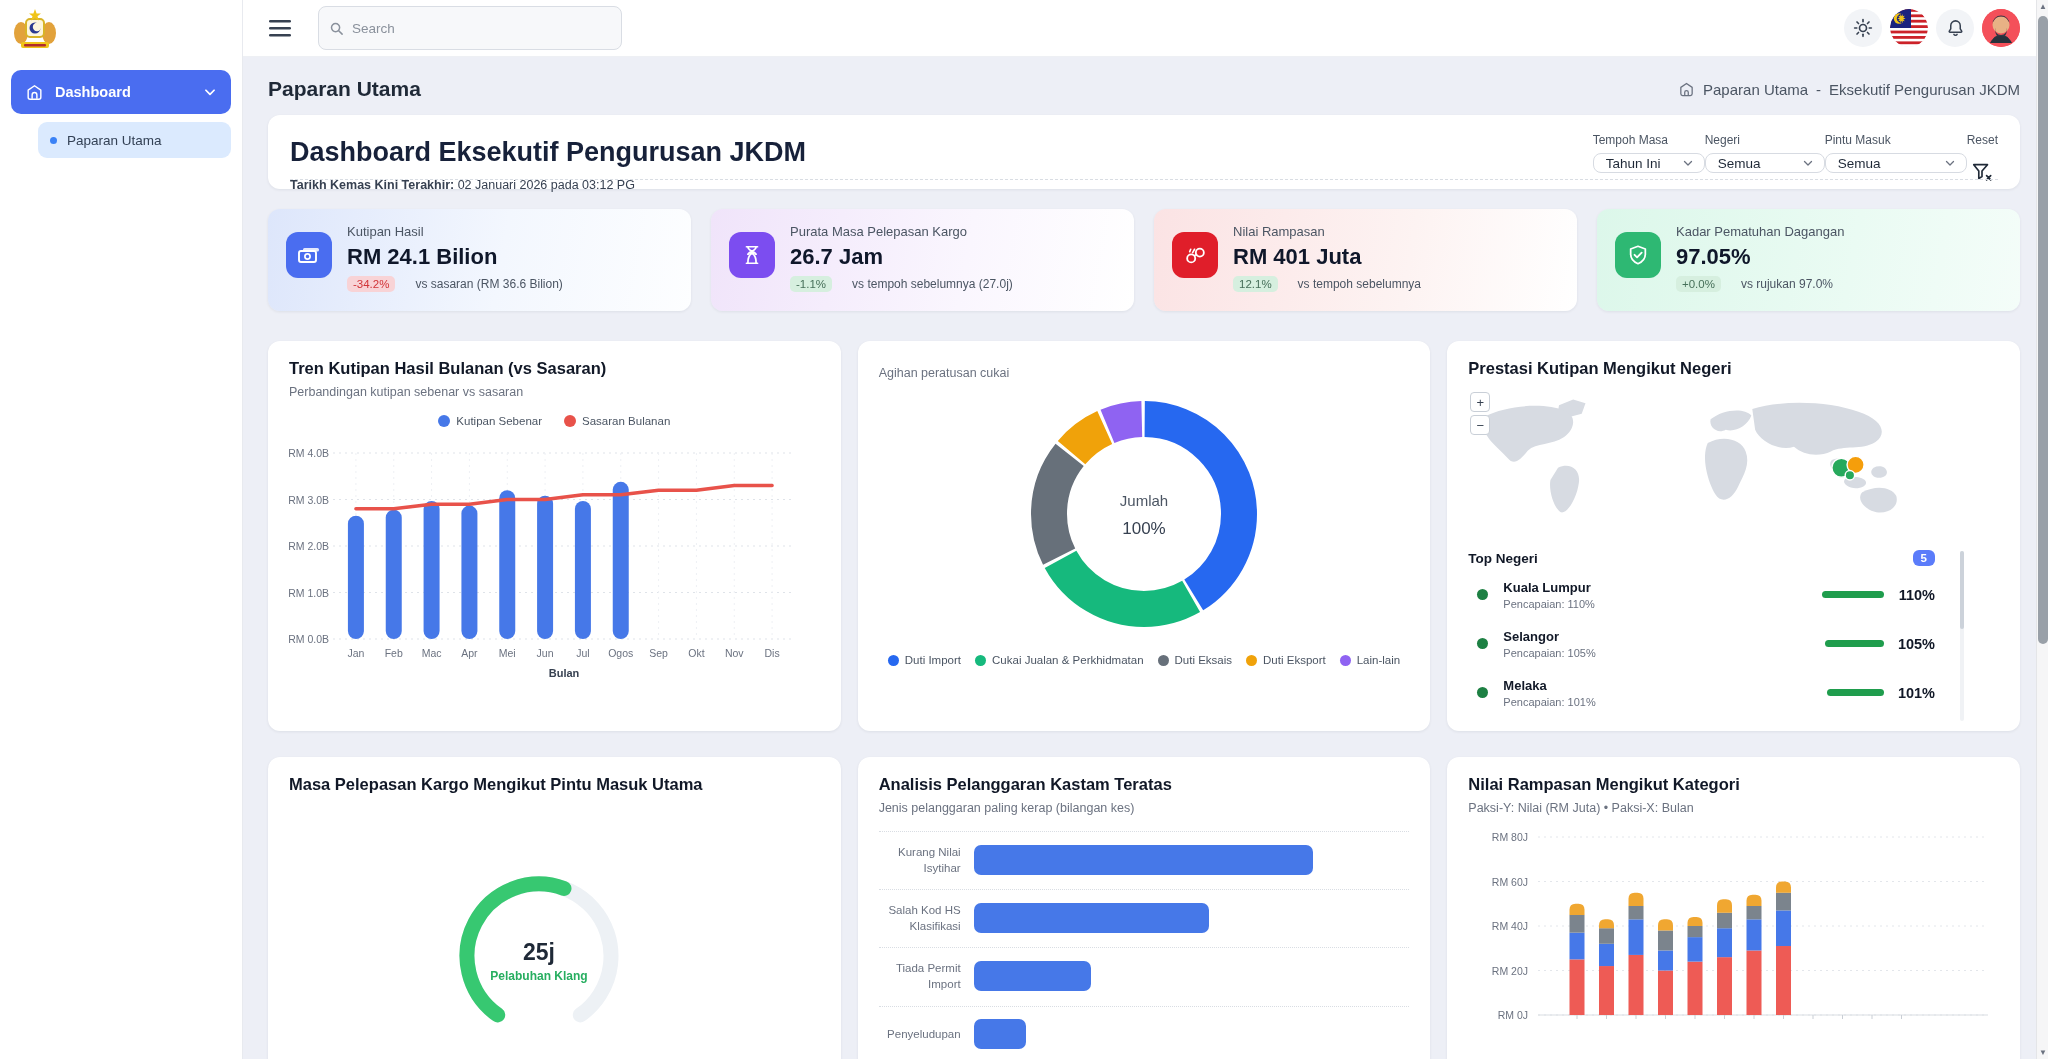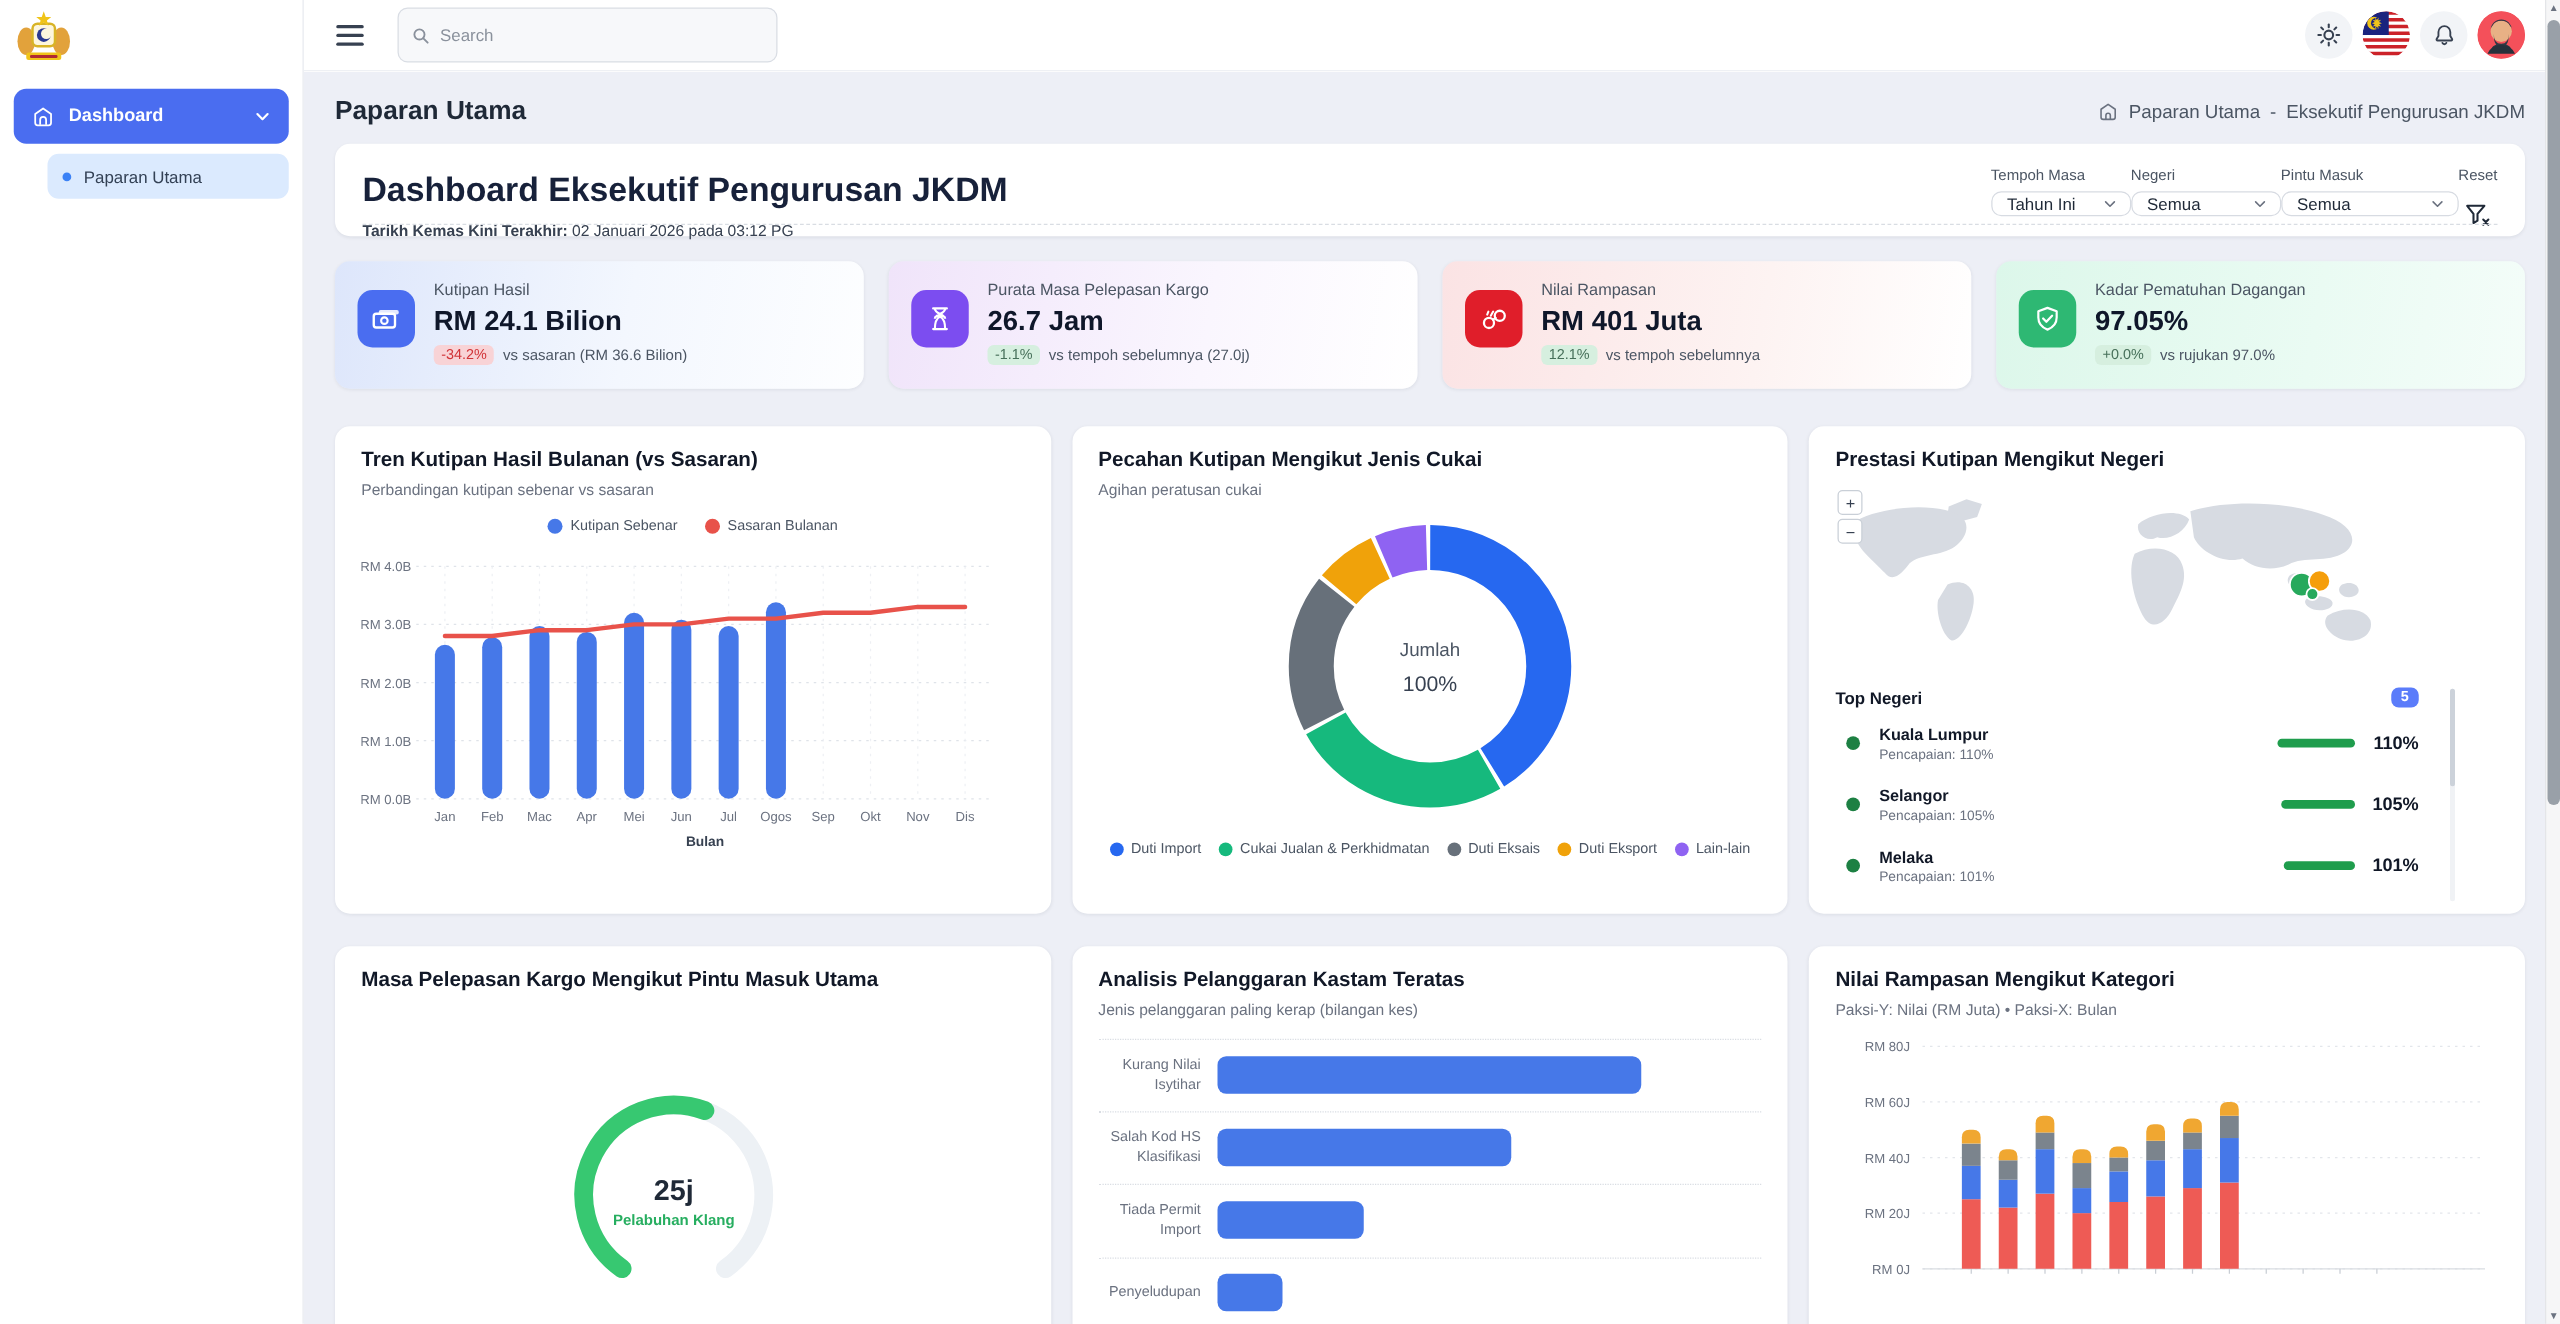--- a/index.html
+++ b/index.html
@@ -47,21 +47,21 @@
 
   .kpi-grid { margin-top:20px; display:grid; grid-template-columns:repeat(4,1fr); gap:20px; }
   .kpi { height:102px; border-radius:12px; box-shadow:0 1px 3px rgba(16,24,40,.07); padding:15px 18px; display:flex; gap:15px; }
   .kpi1 { background:linear-gradient(100deg,#dde6fb 0%,#f3f7fe 55%,#fdfeff 100%); }
   .kpi2 { background:linear-gradient(100deg,#f0e4fa 0%,#faf6fe 60%,#ffffff 100%); }
   .kpi3 { background:linear-gradient(100deg,#fbe3e4 0%,#fdf3f2 60%,#ffffff 100%);padding-left:18px; }
   .kpi4 { background:linear-gradient(100deg,#dcf7ea 0%,#eafbf3 60%,#f4fdf9 100%); }
   .kpi-icon { width:46px; height:46px; border-radius:12px; margin-top:8px; display:flex; align-items:center; justify-content:center; flex:none; }
   .kpi-label { font-size:13px; color:#4b5563; }
   .kpi-value { font-size:22px; font-weight:700; color:#0f172a; margin-top:5px; }
-  .kpi-note { display:flex; align-items:center; gap:7px; margin-top:6px; font-size:12px; color:#4b5563; }
+  .kpi-note { display:flex; align-items:center; gap:20px; margin-top:6px; font-size:12px; color:#4b5563; }
   .badge { font-size:11.5px; padding:2px 6px; border-radius:5px; font-weight:400; }
   .badge.neg { background:#f8d3d6; color:#d13438; }
   .badge.pos { background:#d6efdf; color:#47705a; }
 
   .grid3 { margin-top:30px; display:grid; grid-template-columns:repeat(3,1fr); gap:17px; }
   .chart-card { height:390px; padding:18px 21px; position:relative; overflow:hidden; }
   .cc-title { font-size:16.5px; font-weight:700; color:#111827; }
   .cc-sub { font-size:12.5px; color:#6b7280; margin-top:7px; }
 
   .legendA { display:flex; justify-content:center; gap:22px; margin-top:16px; }
@@ -390,21 +390,20 @@
           <rect x="210.25" y="63.19999999999999" width="16" height="148.8" rx="8" fill="#4678e8"></rect>
           <rect x="248.08333333333337" y="68.78" width="16" height="143.22" rx="8" fill="#4678e8"></rect>
           <rect x="285.9166666666667" y="73.89499999999998" width="16" height="138.10500000000002" rx="8" fill="#4678e8"></rect>
           <rect x="323.75" y="54.83000000000001" width="16" height="157.17" rx="8" fill="#4678e8"></rect>
           <polyline points="66.91666666666667,81.80000000000001 104.75,81.80000000000001 142.58333333333334,77.15 180.41666666666669,77.15 218.25,72.5 256.08333333333337,72.5 293.9166666666667,67.85 331.75,67.85 369.58333333333337,63.19999999999999 407.4166666666667,63.19999999999999 445.25,58.55000000000001 483.08333333333337,58.55000000000001" fill="none" stroke="#e8524a" stroke-width="3.5" stroke-linejoin="round" stroke-linecap="round"></polyline>
           <text x="275" y="250" text-anchor="middle" font-size="11" font-weight="bold" fill="#374151">Bulan</text>
         </svg>
     </div>
 
     <div class="card chart-card">
-      <div class="cc-title">Pecahan Kutipan Mengikut Jenis Cukai</div>
       <div class="cc-sub">Agihan peratusan cukai</div>
       <div class="donut-wrap">
           <svg id="chartB" width="264" height="264" viewBox="0 0 264 264">
             <circle cx="132" cy="132" r="95" fill="none" stroke="#2668f0" stroke-width="36" stroke-dasharray="245.90838594391934 350.99421823814134" stroke-dashoffset="149.22565104551518"></circle>
             <circle cx="132" cy="132" r="95" fill="none" stroke="#16b97d" stroke-width="36" stroke-dasharray="151.00087187897168 445.90173230308903" stroke-dashoffset="-99.68273489840416"></circle>
             <circle cx="132" cy="132" r="95" fill="none" stroke="#67707a" stroke-width="36" stroke-dasharray="108.02388437786331 488.87871980419743" stroke-dashoffset="-253.68360677737584"></circle>
             <circle cx="132" cy="132" r="95" fill="none" stroke="#f0a20a" stroke-width="36" stroke-dasharray="41.76769531365455 555.1349088684061" stroke-dashoffset="-364.70749115523915"></circle>
             <circle cx="132" cy="132" r="95" fill="none" stroke="#8f63f2" stroke-width="36" stroke-dasharray="35.20176666765189 561.7008375144088" stroke-dashoffset="-409.4751864688937"></circle>
             <text x="132" y="124" text-anchor="middle" font-size="15" fill="#4b5563">Jumlah</text>
             <text x="132" y="152" text-anchor="middle" font-size="17" fill="#374151">100%</text>

